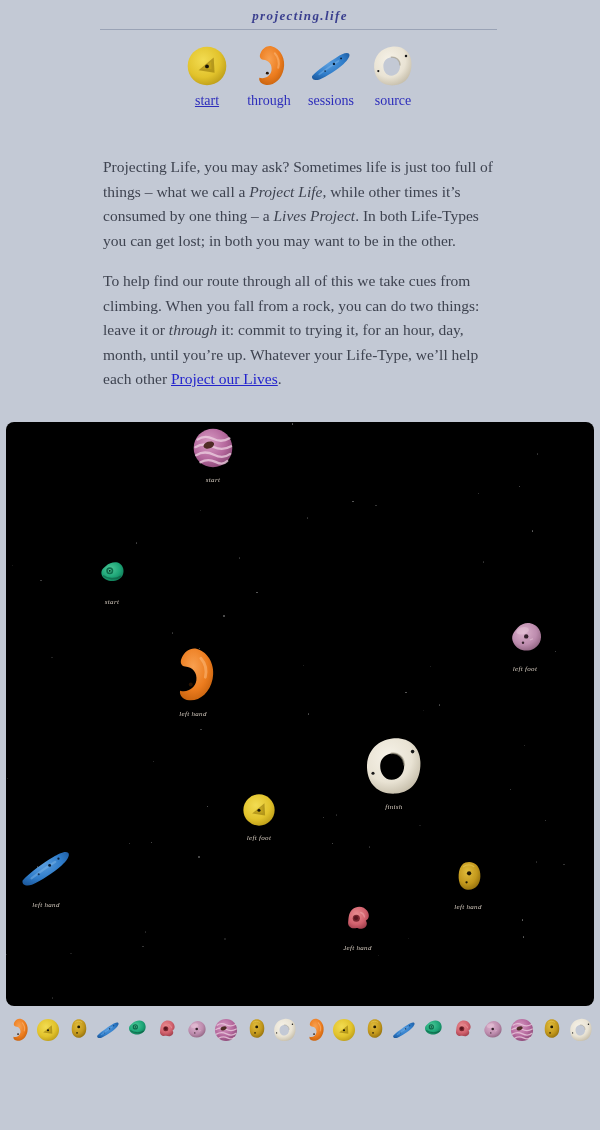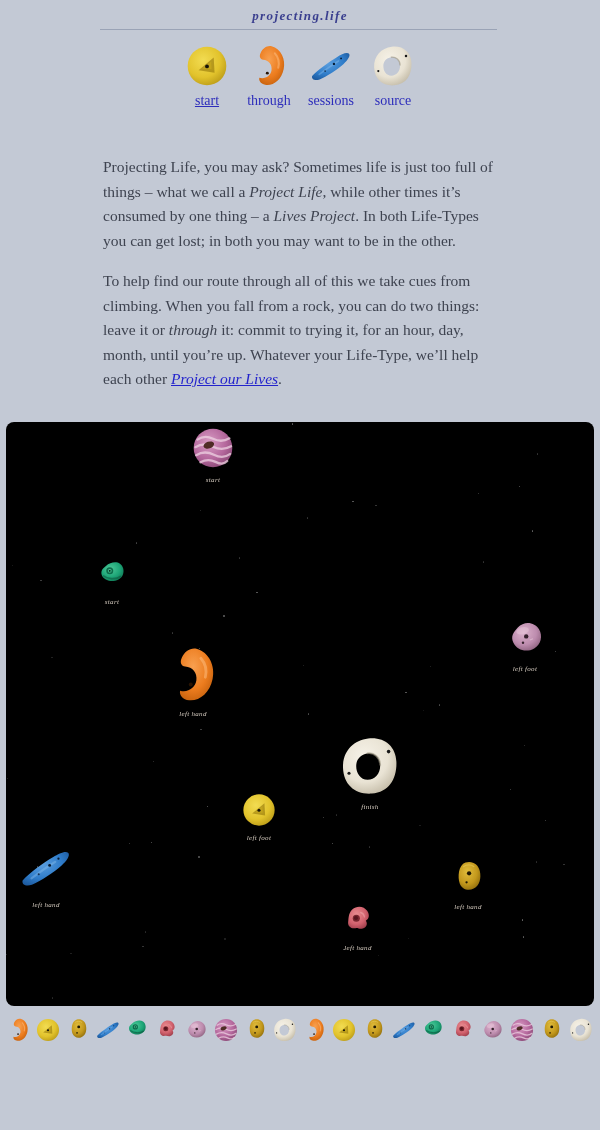--- a/index.html
+++ b/index.html
@@ -25,21 +25,21 @@
     width:48px;display:flex;flex-direction:column;align-items:center;gap:6px;
     text-decoration:none;cursor:pointer;
   }
   .nav-icon{width:42px;height:42px;display:block;}
   .nav-label{font-size:14px;color:#2d2dbb;}
   .nav-label.current{text-decoration:underline;}
   
   .intro{width:394px;margin:46px auto 0;color:#3e4350;}
   .intro p{font-size:15.5px;line-height:24.5px;margin:0 0 16px 0;}
   .intro em{}
-  a.text-link{color:#2323cc;text-decoration:underline;cursor:pointer;font-style:italic;}
+  a.text-link{color:#2323cc;text-decoration:underline;cursor:pointer;}
   
   .board{
     position:relative;margin:30px 6px 0;height:584px;
     background:#000;border-radius:8px;overflow:hidden;
   }
   .star{position:absolute;width:1.4px;height:1.4px;background:#fff;border-radius:50%;}
   .hold{
     position:absolute;display:flex;flex-direction:column;align-items:center;gap:7px;
     transform:translateX(-50%);cursor:pointer;
   }
@@ -272,21 +272,21 @@
               <stop offset="100%" stop-color="#b85808"></stop>
             </radialGradient>
           </defs>
           <path d="M56,3 C79,9 90,34 85,57 C80,82 61,97 43,95 C32,94 25,86 27,78 C41,82 54,73 56,60 C58,46 49,36 36,35 C29,34 26,27 30,19 C35,8 45,1 56,3 Z" fill="url(#hg7)"></path>
           <path d="M64,20 C72,29 75,42 72,54" stroke="#ffc890" stroke-width="5" fill="none" opacity="0.45" stroke-linecap="round"></path>
           <circle cx="46" cy="67" r="3.5" fill="#291302"></circle>
         </svg>
       </div>
       <div class="hold-label">left hand</div>
     </div>
-    <div class="hold" style="left: 364px; top: 314px;">
+    <div class="hold" style="left: 388px; top: 314px;">
       <div>
         <svg width="60" height="60" viewBox="0 0 100 100">
           <defs>
             <radialGradient id="hg8" cx="40%" cy="35%" r="80%">
               <stop offset="0%" stop-color="#f6f2e8"></stop>
               <stop offset="55%" stop-color="#e9e3d4"></stop>
               <stop offset="100%" stop-color="#b6ad97"></stop>
             </radialGradient>
           </defs>
           <path fill-rule="evenodd" d="M47,4 C73,1 93,16 94,43 C95,71 82,94 53,96 C26,98 6,82 5,53 C4,26 22,7 47,4 Z M45,29 C57,27 67,36 67,49 C67,63 58,73 46,73 C34,73 27,62 27,50 C27,38 35,31 45,29 Z" fill="url(#hg8)"></path>

